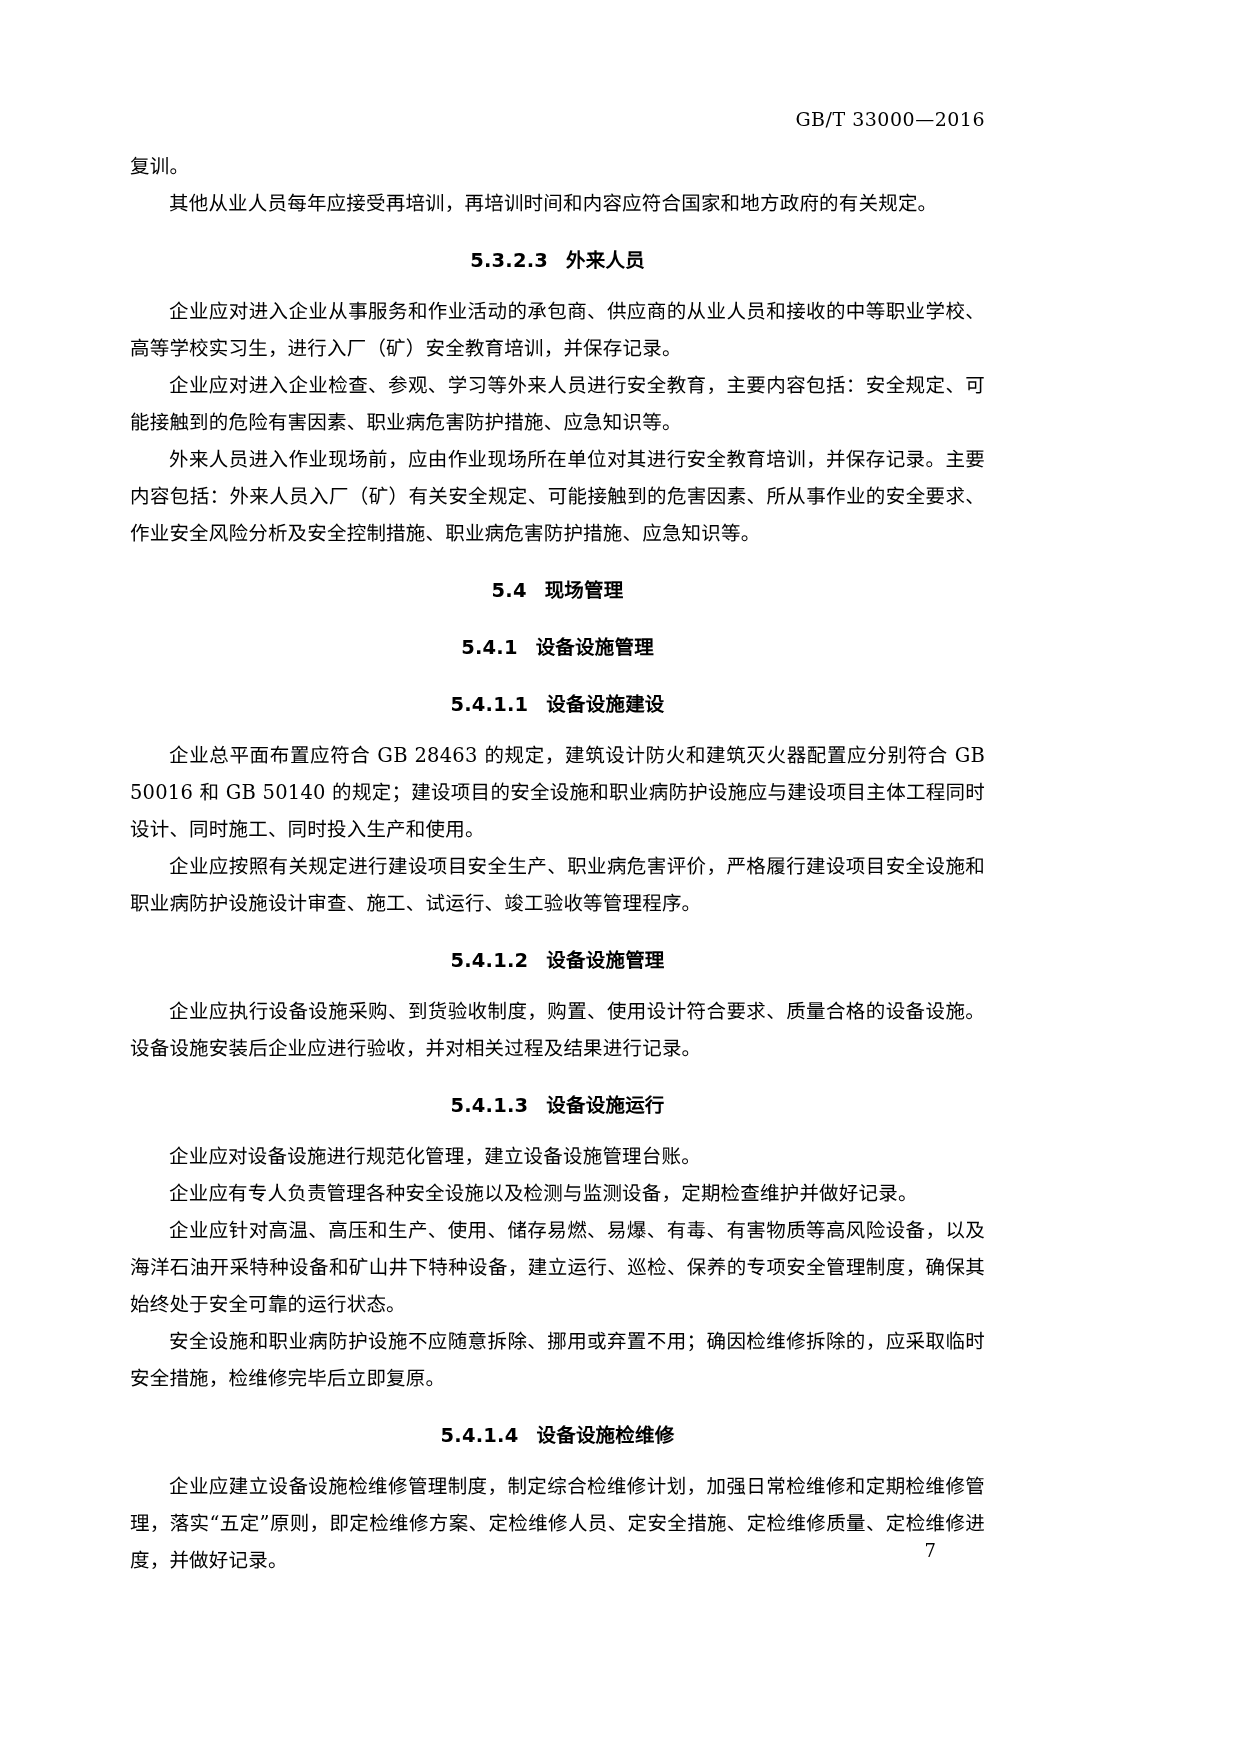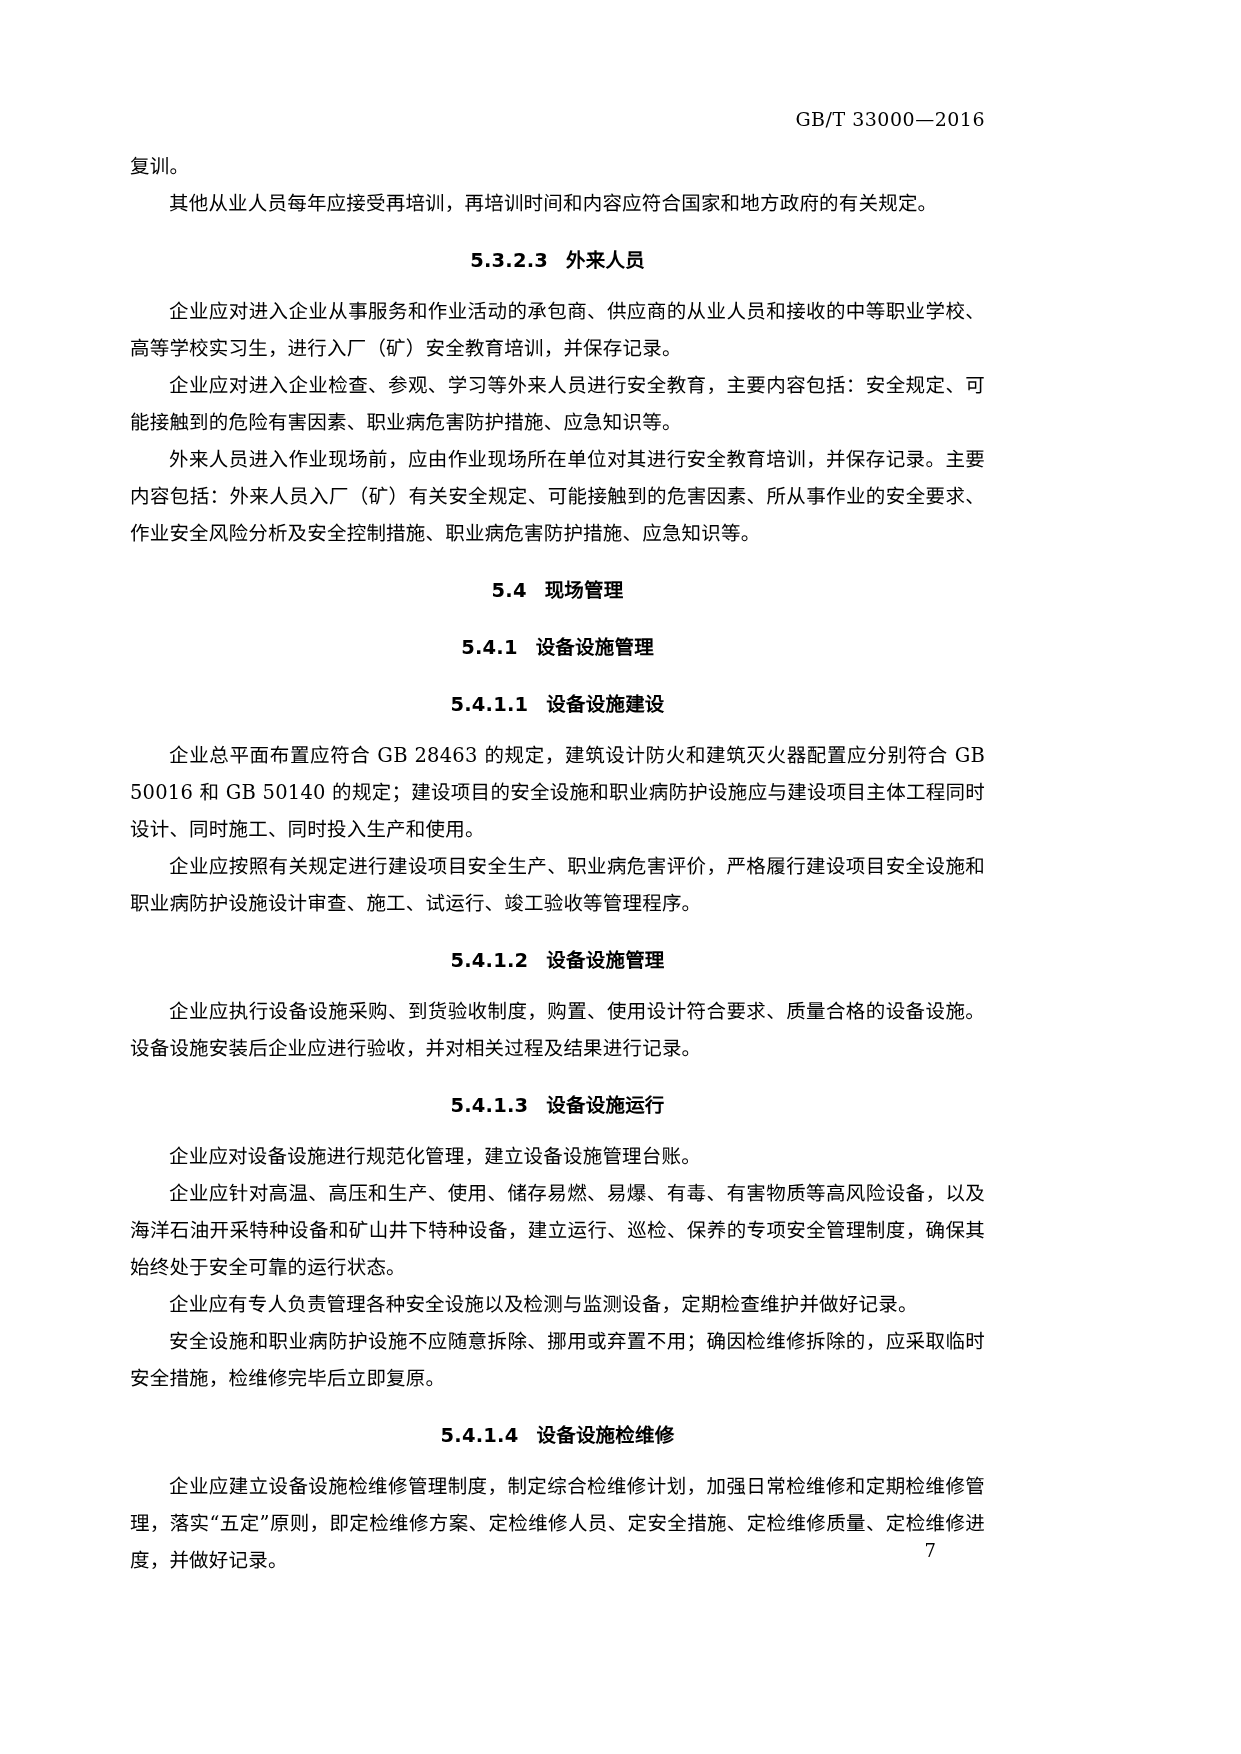--- a/index.html
+++ b/index.html
@@ -136,22 +136,22 @@
 
     <div class="gap-md"></div>
 
     <div class="heading">
       <span class="num">5.4.1.3</span><span class="h-num-gap"></span><span>设备设施运行</span>
     </div>
 
     <div class="gap-sm"></div>
 
     <p class="body-text indent">企业应对设备设施进行规范化管理，建立设备设施管理台账。</p>
+    <p class="body-text indent">企业应有专人负责管理各种安全设施以及检测与监测设备，定期检查维护并做好记录。</p>
     <p class="body-text indent">企业应针对高温、高压和生产、使用、储存易燃、易爆、有毒、有害物质等高风险设备，以及海洋石油开采特种设备和矿山井下特种设备，建立运行、巡检、保养的专项安全管理制度，确保其始终处于安全可靠的运行状态。</p>
-    <p class="body-text indent">企业应有专人负责管理各种安全设施以及检测与监测设备，定期检查维护并做好记录。</p>
     <p class="body-text indent">安全设施和职业病防护设施不应随意拆除、挪用或弃置不用；确因检维修拆除的，应采取临时安全措施，检维修完毕后立即复原。</p>
 
     <div class="gap-md"></div>
 
     <div class="heading">
       <span class="num">5.4.1.4</span><span class="h-num-gap"></span><span>设备设施检维修</span>
     </div>
 
     <div class="gap-sm"></div>
 

